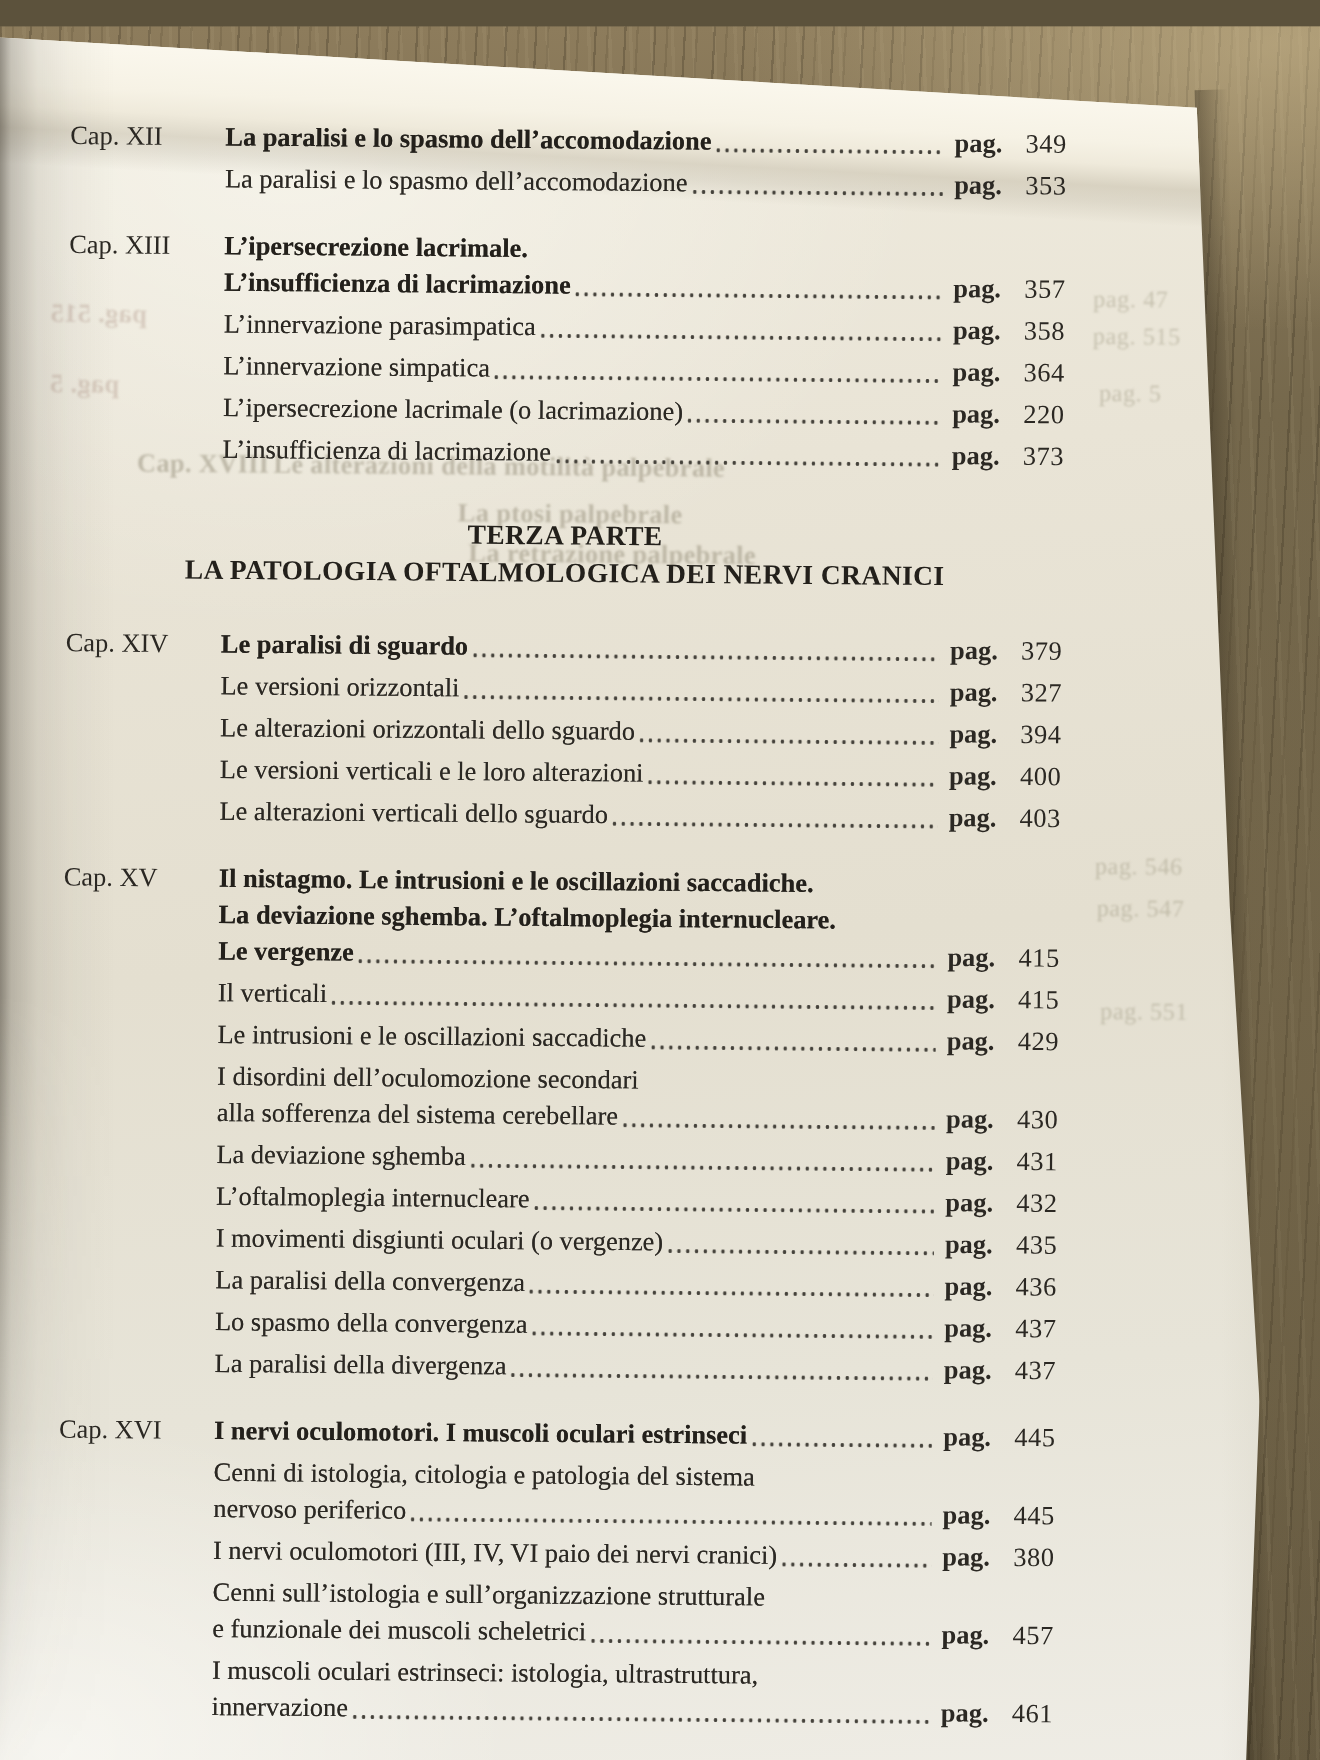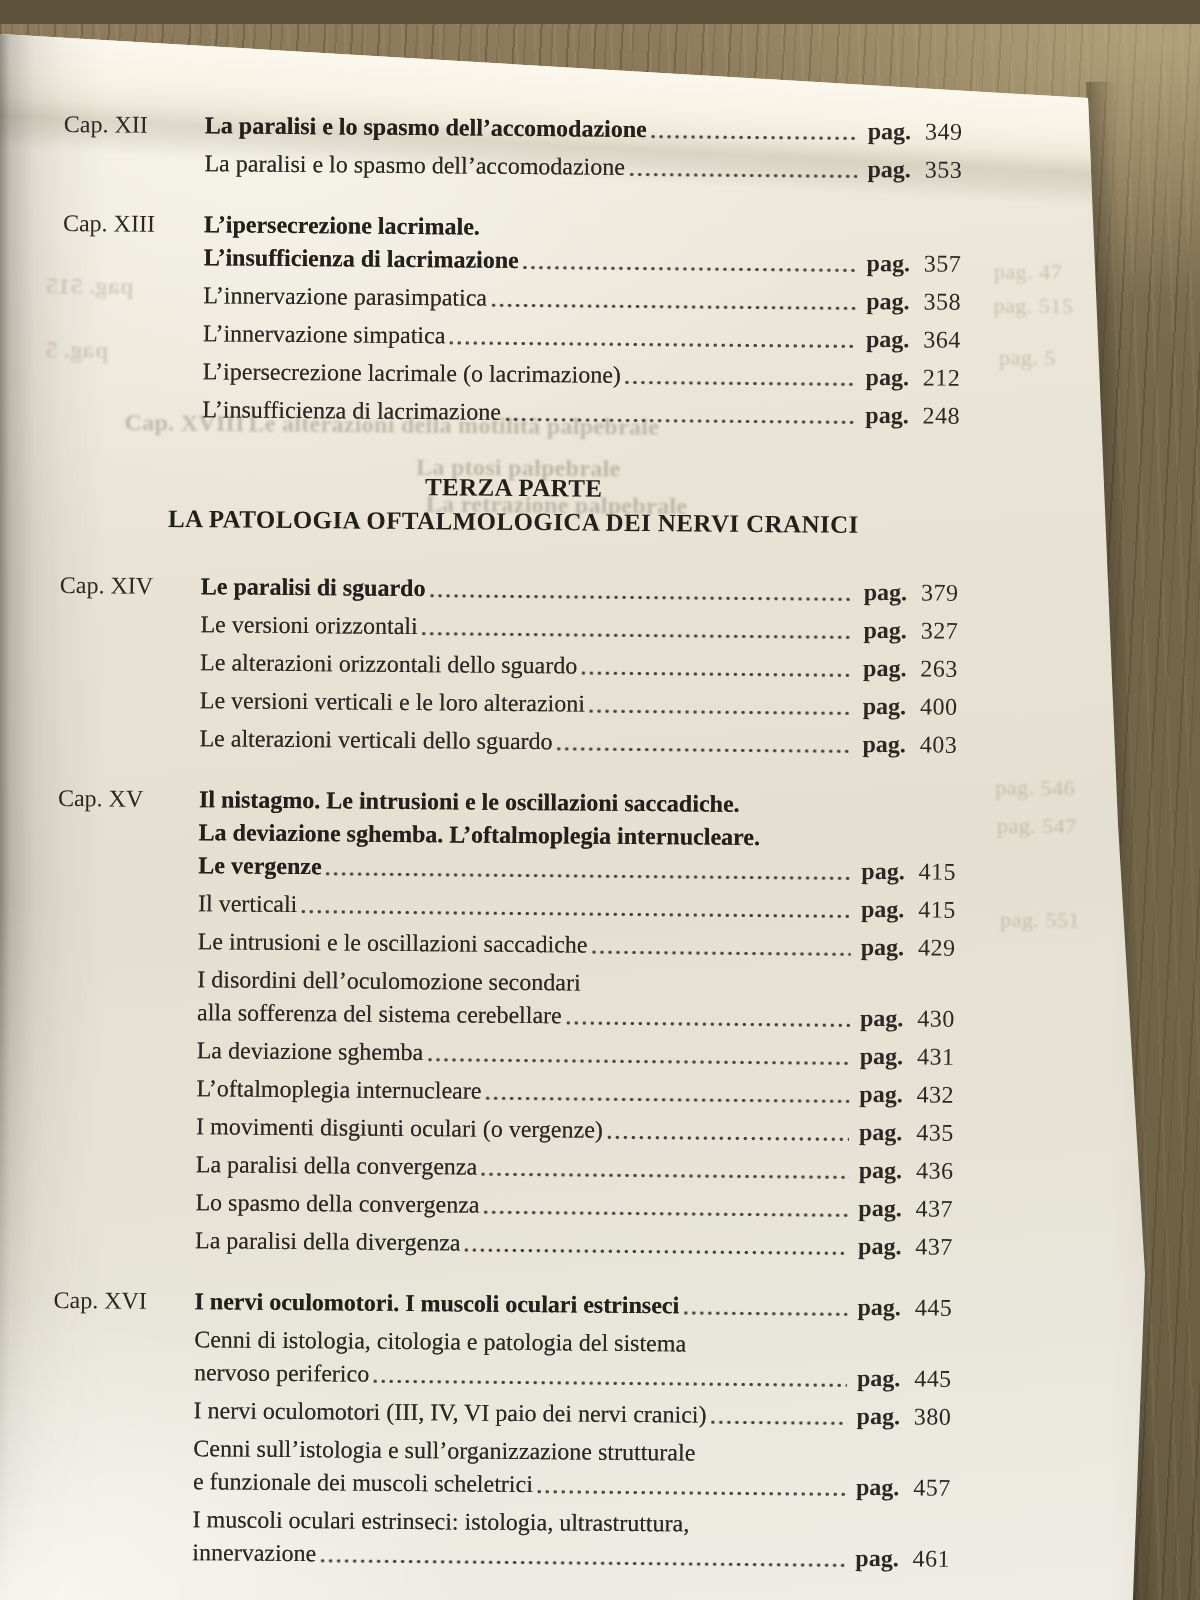--- a/index.html
+++ b/index.html
@@ -69,21 +69,21 @@
   .line { display: flex; align-items: baseline; line-height: 33px; }
   .title { white-space: nowrap; text-shadow: 0 0 0.5px rgba(43,40,35,0.7); }
   .b .title { font-weight: bold; color: #23201b; }
   .leader {
     flex: 1 1 auto; min-width: 18px; align-self: flex-end;
     height: 7px; margin: 0 10px 6px 4px;
     background-image: radial-gradient(circle at 2.2px 3.5px, #45423b 1.5px, transparent 1.9px);
     background-size: 8px 7px; background-repeat: repeat-x; background-position: left bottom;
   }
   .pg { width: 50px; flex: 0 0 auto; font-weight: bold; }
-  .num { width: 52px; flex: 0 0 auto; text-align: center; letter-spacing: 0.5px; }
+  .num { width: 52px; flex: 0 0 auto; text-align: right; letter-spacing: 0.5px; }
   .part { text-align: center; font-weight: bold; color: #23201b; font-size: 25px;
           line-height: 34px; margin: 42px 0 34px 0; letter-spacing: 0.4px; }
   .mt1 { margin-top: 10px; }
 </style>
 </head>
 <body>
 
 <div class="photo">
   <div class="edge-shade"></div>
 
@@ -155,29 +155,29 @@
             <span class="leader"></span>
             <span class="pg">pag.</span>
             <span class="num">364</span>
           </div>
         </div>
         <div class="entry">
           <div class="line">
             <span class="title">L’ipersecrezione lacrimale (o lacrimazione)</span>
             <span class="leader"></span>
             <span class="pg">pag.</span>
-            <span class="num">212</span>
+            <span class="num">220</span>
           </div>
         </div>
         <div class="entry">
           <div class="line">
             <span class="title">L’insufficienza di lacrimazione</span>
             <span class="leader"></span>
             <span class="pg">pag.</span>
-            <span class="num">248</span>
+            <span class="num">373</span>
           </div>
         </div>
       </div>
 
       <div class="part">
         <div>TERZA PARTE</div>
         <div>LA PATOLOGIA OFTALMOLOGICA DEI NERVI CRANICI</div>
       </div>
 
       <div class="sec">
@@ -196,21 +196,21 @@
             <span class="leader"></span>
             <span class="pg">pag.</span>
             <span class="num">327</span>
           </div>
         </div>
         <div class="entry">
           <div class="line">
             <span class="title">Le alterazioni orizzontali dello sguardo</span>
             <span class="leader"></span>
             <span class="pg">pag.</span>
-            <span class="num">263</span>
+            <span class="num">394</span>
           </div>
         </div>
         <div class="entry">
           <div class="line">
             <span class="title">Le versioni verticali e le loro alterazioni</span>
             <span class="leader"></span>
             <span class="pg">pag.</span>
             <span class="num">400</span>
           </div>
         </div>

